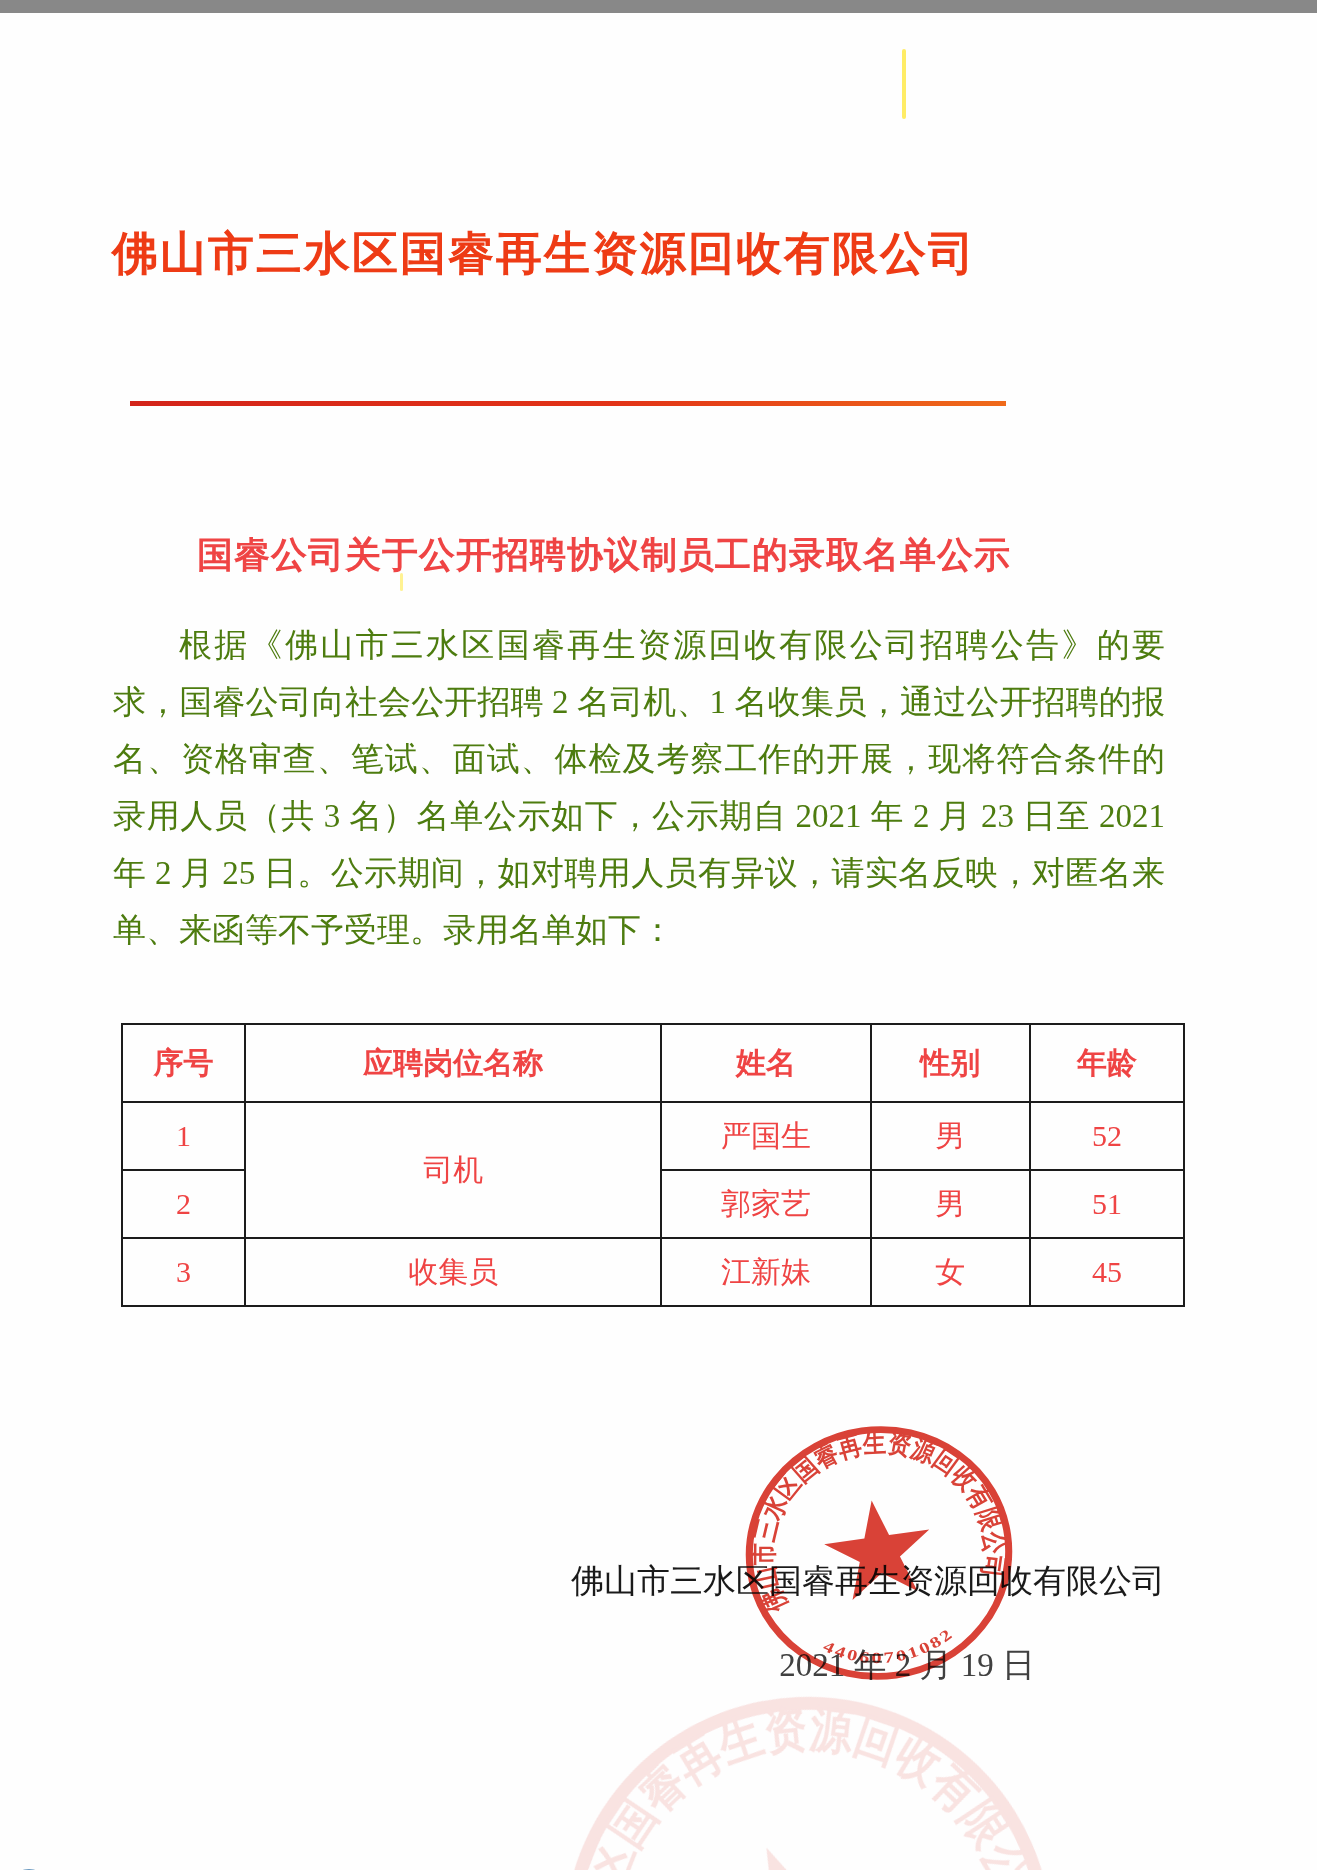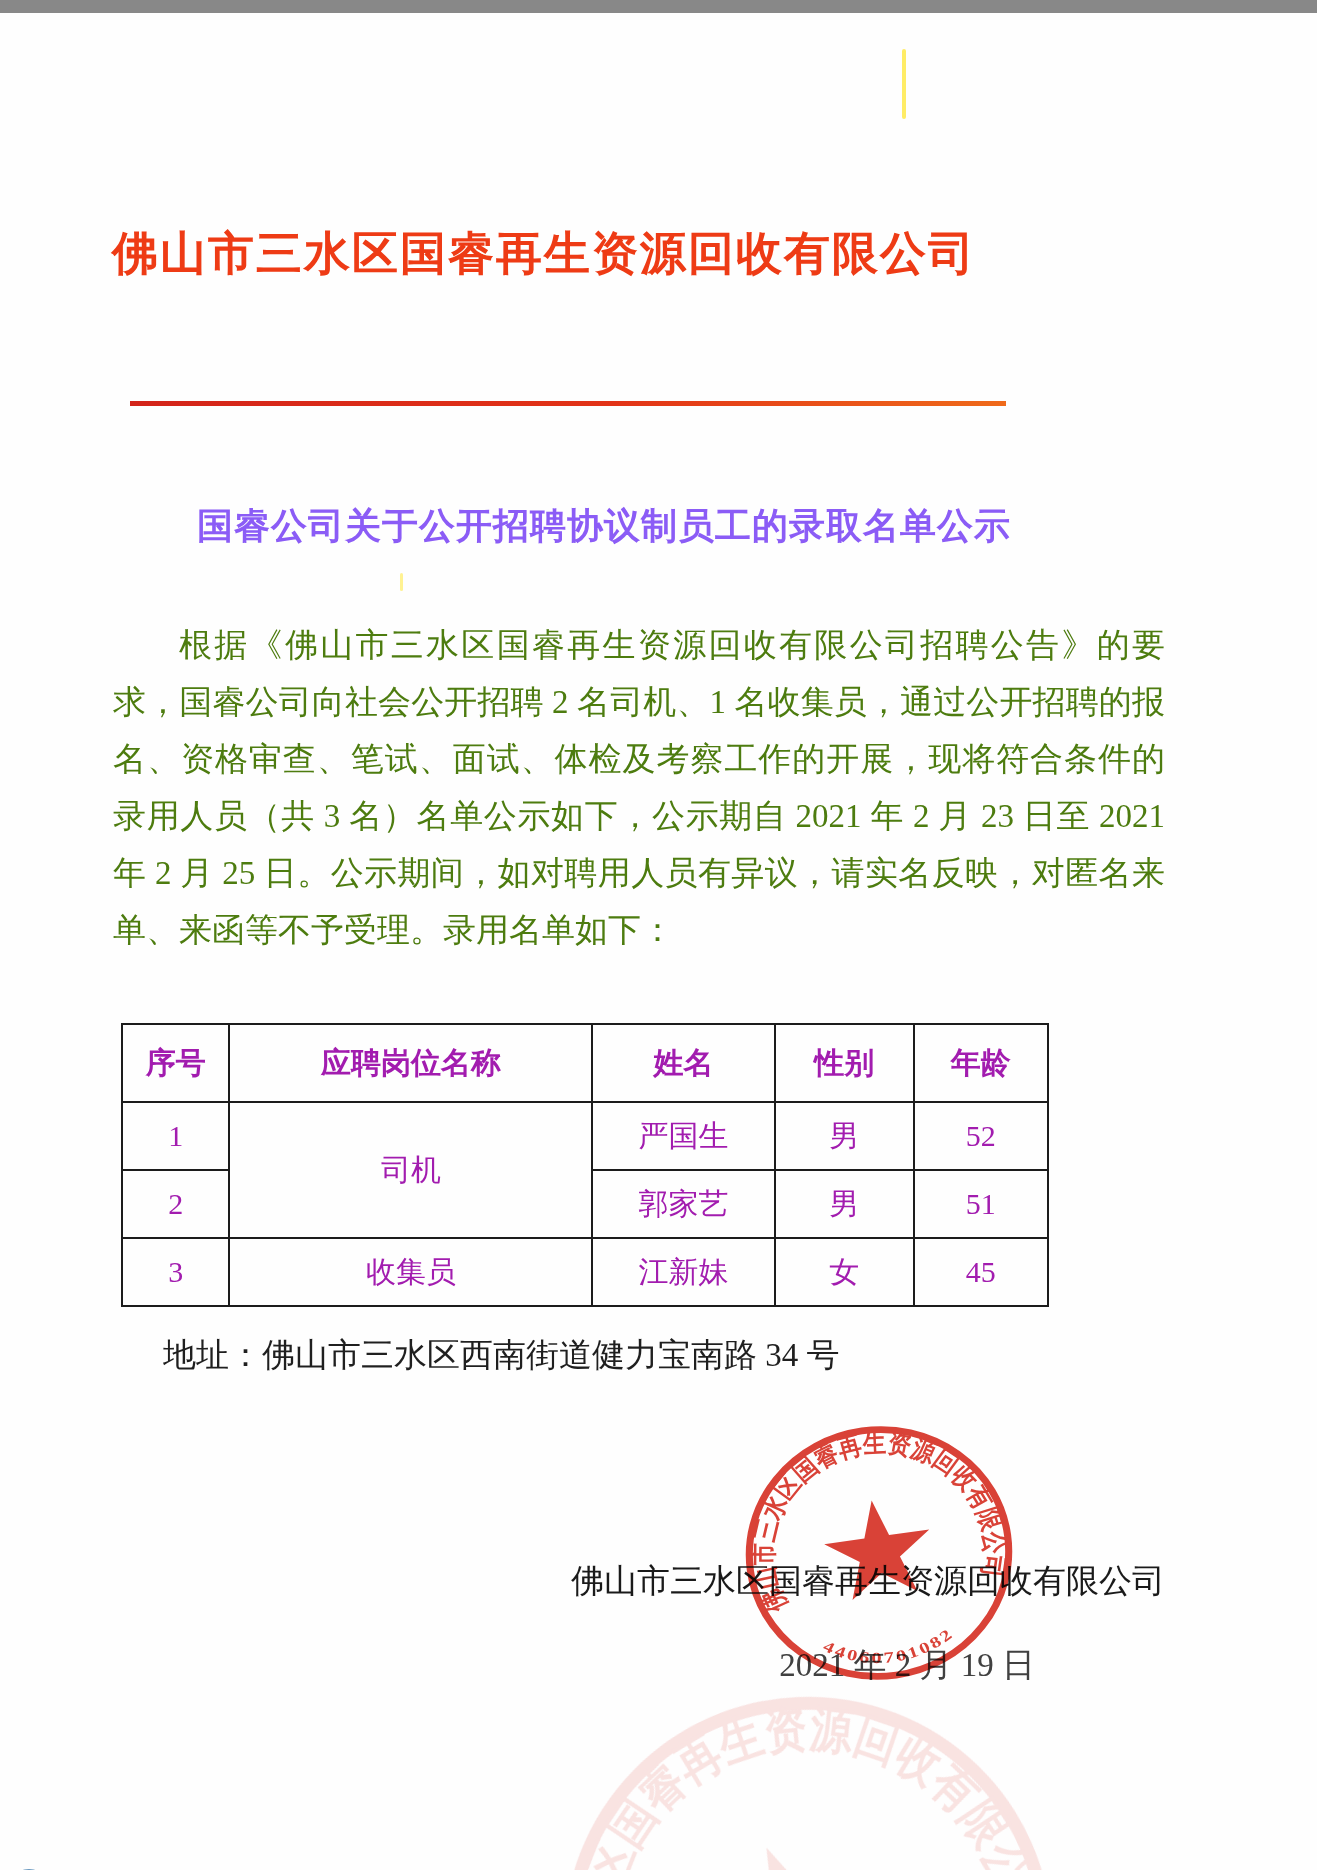--- a/index.html
+++ b/index.html
@@ -15,34 +15,34 @@
   .company-header{
     position:absolute;left:112px;top:210px;width:1100px;
     font-size:46px;font-weight:bold;letter-spacing:2px;
     color:#ee3b15;white-space:nowrap;
   }
   .red-divider{
     position:absolute;left:130px;top:388px;width:876px;height:5px;
     background:linear-gradient(90deg,#d3241a 0%,#e23317 55%,#ef6a1a 100%);
   }
   .doc-title{
-    position:absolute;left:113px;top:489px;width:1052px;
+    position:absolute;left:113px;top:518px;width:1052px;
     padding-right:70px;box-sizing:border-box;
-    text-align:center;font-size:36px;font-weight:bold;color:#8b5cf6;
+    text-align:center;font-size:36px;font-weight:bold;color:#ef4444;
     letter-spacing:1px;white-space:nowrap;
   }
   .body-paragraph{
     position:absolute;left:113px;top:604px;width:1052px;
     font-size:33px;line-height:57px;text-align:justify;
     text-indent:66px;color:#4d7c0f;
   }
   .recruit-table{
-    position:absolute;left:121px;top:1010px;width:928px;
+    position:absolute;left:121px;top:1010px;width:1064px;
     border-collapse:collapse;table-layout:fixed;
-    font-size:30px;color:#a21caf;
+    font-size:30px;color:#ef4444;
   }
   .recruit-table th,.recruit-table td{
     border:2px solid #1c1c1c;text-align:center;vertical-align:middle;
     padding:0;
   }
   .recruit-table thead th{height:76px;font-weight:700;}
   .recruit-table tbody td{height:66px;font-weight:400;}
   .addr-line{position:absolute;left:163px;top:1320px;font-size:33px;white-space:nowrap;}
   .contact-line{position:absolute;left:163px;top:1386px;font-size:33px;white-space:nowrap;}
   .signature-line{position:absolute;right:152px;top:1546px;font-size:33px;white-space:nowrap;color:#1a1a1a;}
@@ -123,21 +123,20 @@
       <tr>
         <td>3</td>
         <td>收集员</td>
         <td>江新妹</td>
         <td>女</td>
         <td>45</td>
       </tr>
     </tbody>
   </table>
 
-  <div class="addr-line">地址：佛山市三水区西南街道健力宝南路 34 号</div>
 
 
   <div class="signature-line">佛山市三水区国睿再生资源回收有限公司</div>
 
   <div class="date-line">2021 年 2 月 19 日</div>
 
   <div class="stamp-wrap">
     <svg width="284" height="284" viewBox="0 0 280 280">
       <circle cx="140" cy="140" r="128" fill="none" stroke="#d5271b" stroke-width="7"></circle>
       <path id="sealArc1" d="M 44.8 184.4 A 105 105 0 1 1 235.2 184.4" fill="none"></path>

